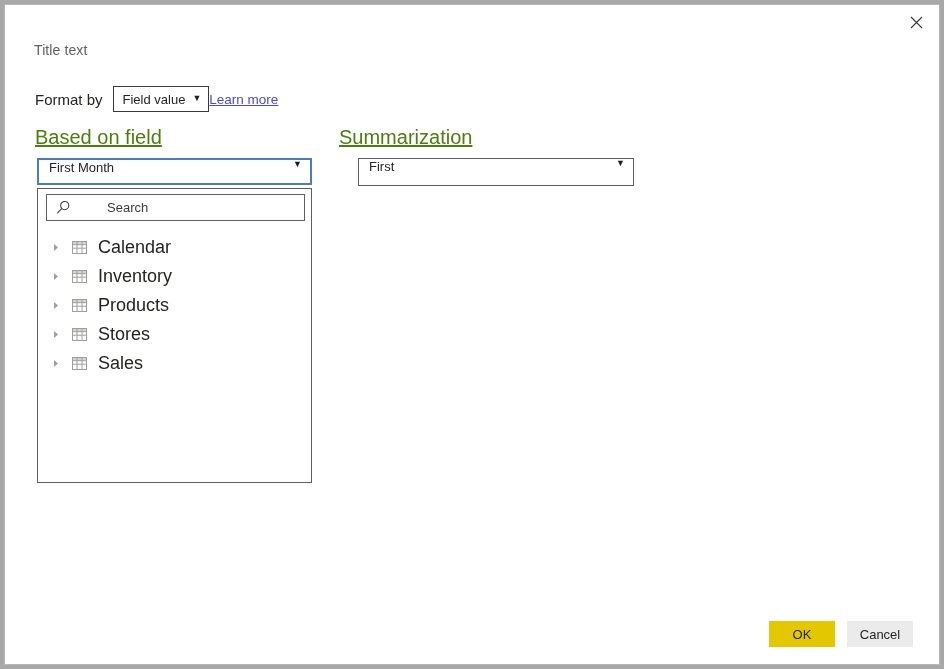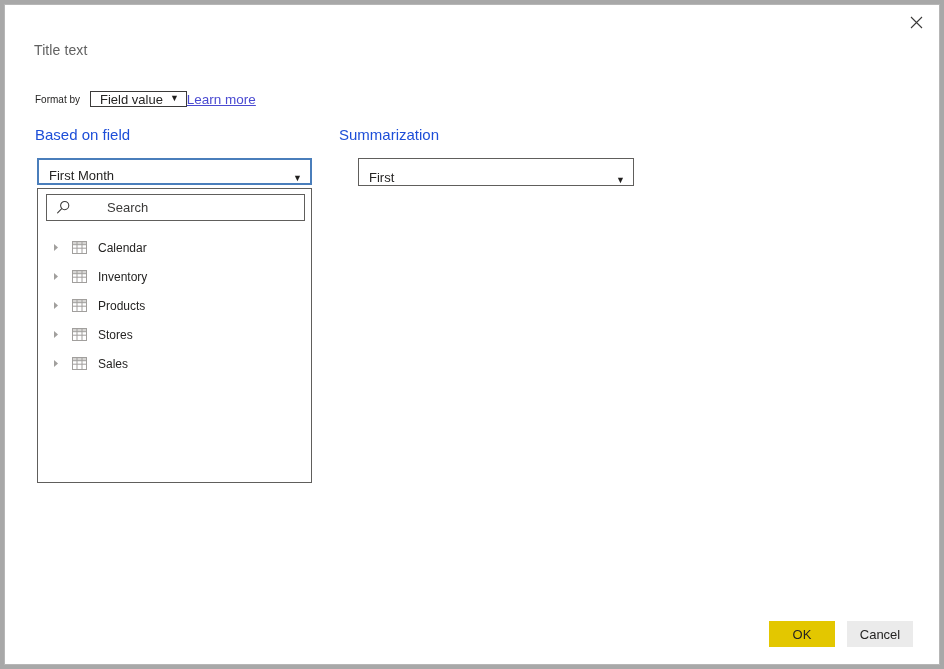--- a/index.html
+++ b/index.html
@@ -60,27 +60,27 @@
   
   #format-row {
     position: absolute;
     left: 30px;
     top: 80px;
     display: flex;
     align-items: center;
     height: 28px;
   }
   #format-by-label {
-    font-size: 10px;
+    font-size: 15px;
     color: #252423;
     margin-right: 10px;
     white-space: nowrap;
   }
   .mini-select {
-    height: 16px;
+    height: 26px;
     border: 1px solid #3b3a39;
     background: #ffffff;
     display: flex;
     align-items: center;
     padding: 0 7px 0 9px;
     font-size: 13px;
     color: #252423;
     cursor: pointer;
     white-space: nowrap;
   }
@@ -96,34 +96,35 @@
     font-size: 13.5px;
     color: #4a4ad1;
     text-decoration: underline;
     cursor: pointer;
     white-space: nowrap;
   }
 
   
   .section-label {
     position: absolute;
-    font-size: 15px;
-    color: #1d4ed8;
-    white-space: nowrap;
+    font-size: 20px;
+    color: #4d7c0f;
+    white-space: nowrap;
+    text-decoration: underline;
   }
   #based-on-field-label { left: 30px; top: 121px; }
   #summarization-label  { left: 334px; top: 121px; }
 
   
   .combo {
     position: absolute;
     height: 27px;
     background: #ffffff;
     display: flex;
-    align-items: flex-end;
+    align-items: flex-start;
     padding: 0 8px 0 10px;
     font-size: 13px;
     color: #252423;
     cursor: pointer;
     user-select: none;
   }
   .combo .combo-text {
     flex: 1;
     overflow: hidden;
     text-overflow: ellipsis;
@@ -215,21 +216,21 @@
   }
   .tree-tableicon {
     flex: 0 0 auto;
     width: 22px;
     display: flex;
     align-items: center;
     justify-content: center;
     margin-right: 3px;
   }
   .tree-label {
-    font-size: 12px;
+    font-size: 18px;
     color: #252423;
     white-space: nowrap;
     padding-left: 5px;
   }
 
   
   .footer-btn {
     position: absolute;
     height: 26px;
     font-family: "Liberation Sans", sans-serif;

